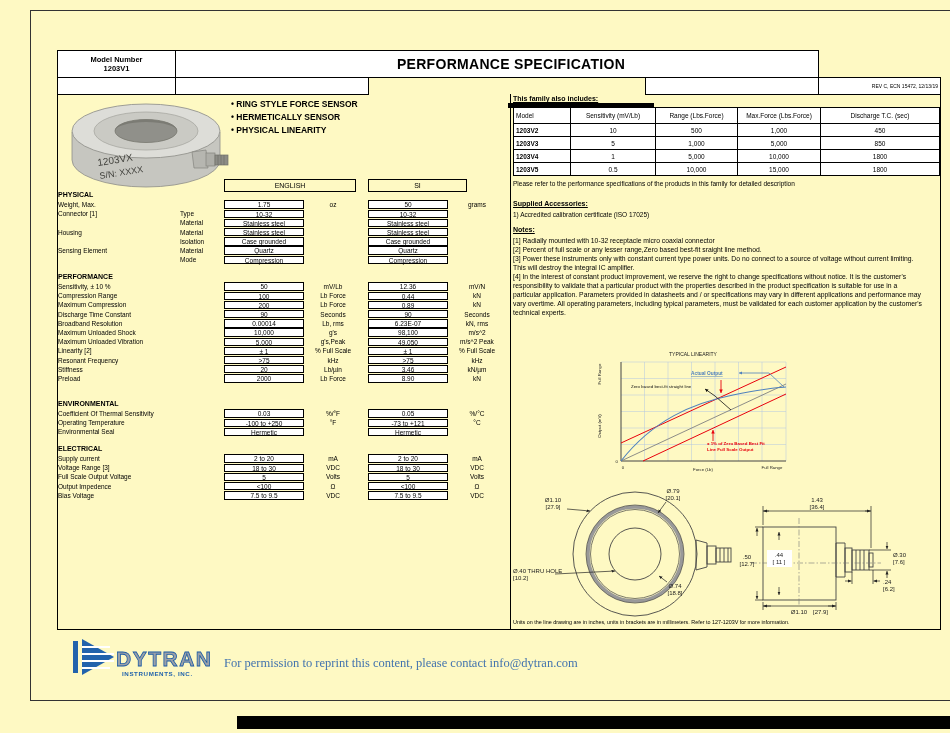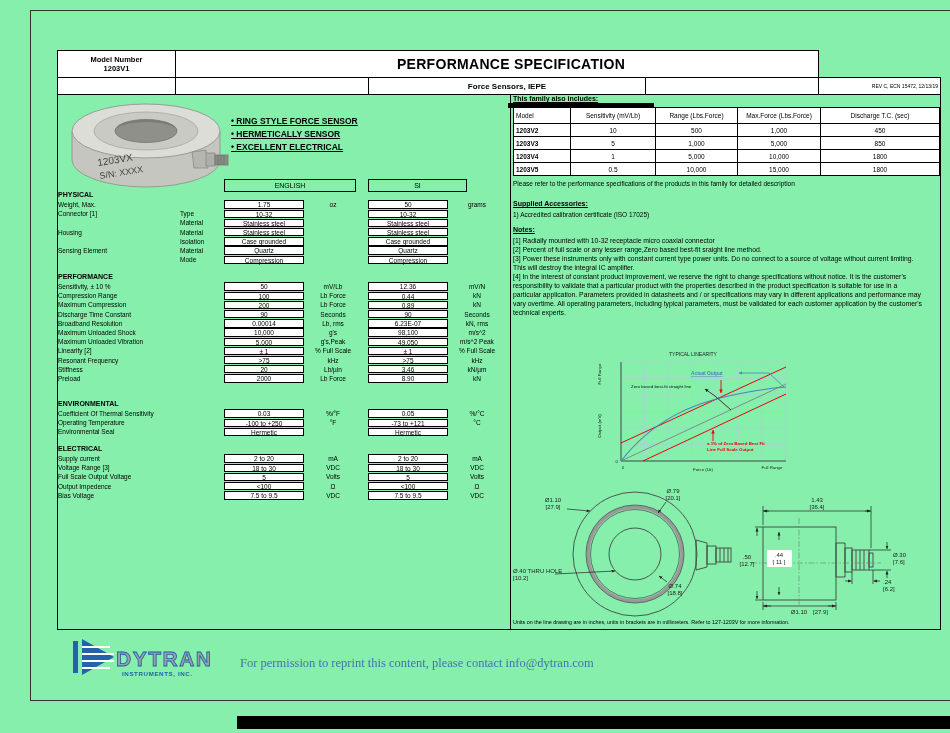--- a/index.html
+++ b/index.html
@@ -1,16 +1,16 @@
 <!DOCTYPE html>
 <html><head>
 <meta charset="utf-8">
 <style>
   html,body{margin:0;padding:0;background:#fff;}
-  #page{position:relative;width:950px;height:733px;background:#86efac;overflow:hidden;
+  #page{position:relative;width:950px;height:733px;background:#fef9c3;overflow:hidden;
         font-family:"Liberation Sans",sans-serif;color:#000;}
   .abs{position:absolute;}
   .line{position:absolute;background:#333;}
   .blackbar{position:absolute;background:#000;}
   
   .hcell{position:absolute;border:1px solid #000;box-sizing:border-box;background:#fff;
          display:flex;flex-direction:column;align-items:center;justify-content:center;}
   .hc-title{font-size:14px;font-weight:bold;letter-spacing:.3px;}
   .hc-small{font-size:7.5px;font-weight:bold;line-height:9px;}
   .hc-cat{font-size:8px;font-weight:bold;}
@@ -68,23 +68,20 @@
 
   <div class="hcell" style="left:57px;top:50px;width:119px;height:28px;">
     <div class="hc-small">Model Number</div>
     <div class="hc-small">1203V1</div>
   </div>
   <div class="hcell" style="left:175px;top:50px;width:644px;height:28px;padding-left:28px;">
     <div class="hc-title">PERFORMANCE SPECIFICATION</div>
   </div>
   <div class="hcell" style="left:57px;top:77px;width:119px;height:18px;"></div>
   <div class="hcell" style="left:175px;top:77px;width:194px;height:18px;"></div>
-  <div class="hcell" style="left:368px;top:77px;width:278px;height:18px;">
-    <div class="hc-cat">Force Sensors, IEPE</div>
-  </div>
   <div class="hcell" style="left:645px;top:77px;width:174px;height:18px;"></div>
   <div class="hcell hc-rev" style="left:818px;top:77px;width:123px;height:18px;">
     <div>REV C, ECN 15472, 12/13/19</div>
   </div>
 
   <div class="line" style="left:57px;top:94px;width:1px;height:536px;background:#000;"></div>
   <div class="line" style="left:940px;top:94px;width:1px;height:536px;background:#000;"></div>
   <div class="line" style="left:510px;top:94px;width:1px;height:536px;background:#000;"></div>
   <div class="line" style="left:57px;top:629px;width:884px;height:1px;background:#000;"></div>
 
@@ -97,24 +94,24 @@
     <polygon points="132,52 146,50 148,68 134,68" fill="#b6b6b0" stroke="#84847e" stroke-width="0.7"></polygon>
     <rect x="146" y="53" width="9" height="13" fill="#aeaea8" stroke="#84847e" stroke-width="0.7"></rect>
     <rect x="155" y="55" width="13" height="10" fill="#8c8c86" stroke="#6f6f68" stroke-width="0.7"></rect>
     <line x1="158" y1="55" x2="158" y2="65" stroke="#6f6f68" stroke-width="0.7"></line>
     <line x1="161" y1="55" x2="161" y2="65" stroke="#6f6f68" stroke-width="0.7"></line>
     <line x1="164" y1="55" x2="164" y2="65" stroke="#6f6f68" stroke-width="0.7"></line>
     <text x="38" y="66" font-size="10" fill="#44443f" transform="rotate(-9 38 66)">1203VX</text>
     <text x="40" y="79" font-size="9" fill="#44443f" transform="rotate(-9 40 79)">S/N: XXXX</text>
   </svg>
 
-  <div class="abs" style="left:231px;top:115px;text-decoration:underline;">
+  <div class="abs" style="left:231px;top:98px;">
     <div class="bullet">• RING STYLE FORCE SENSOR</div>
       <div class="bullet">• HERMETICALLY SENSOR</div>
-      <div class="bullet">• EXCELLENT ELECTRICAL</div>
+      <div class="bullet">• PHYSICAL LINEARITY</div>
   </div>
 
   <div class="colhead" style="left:224px;top:179px;width:132px;">ENGLISH</div>
   <div class="colhead" style="left:368px;top:179px;width:99px;">SI</div>
 
   <div class="sechead" style="left:58px;top:191px;">PHYSICAL</div>
   <div class="specrows" style="top:200px;">
     <div class="spec-row">
         <div class="sl">Weight, Max.</div>
         <div class="ss"></div>
@@ -557,15 +554,15 @@
     <polygon points="12,3 44,21 12,39" fill="#2263ac"></polygon>
     <g stroke="#fff" stroke-width="2">
       <line x1="12" y1="11" x2="40" y2="11"></line>
         <line x1="12" y1="18" x2="44" y2="18"></line>
       <line x1="12" y1="25" x2="44" y2="25"></line>
         <line x1="12" y1="32" x2="40" y2="32"></line>
     </g>
     <text x="46" y="30" font-size="21" font-weight="bold" letter-spacing="1.5" fill="#9aa0a8" stroke="#1d5ca5" stroke-width="0.8">DYTRAN</text>
     <text x="52" y="40" font-size="6.2" font-weight="bold" letter-spacing="0.6" fill="#2263ac">INSTRUMENTS,  INC.</text>
   </svg>
-  <div class="f-line" style="left:240px;top:656px;font-family:Liberation Serif, serif;">For permission to reprint this content, please contact info@dytran.com</div>
+  <div class="f-line" style="left:224px;top:656px;font-family:Liberation Serif, serif;">For permission to reprint this content, please contact info@dytran.com</div>
 
 </div>
 
 </body></html>

